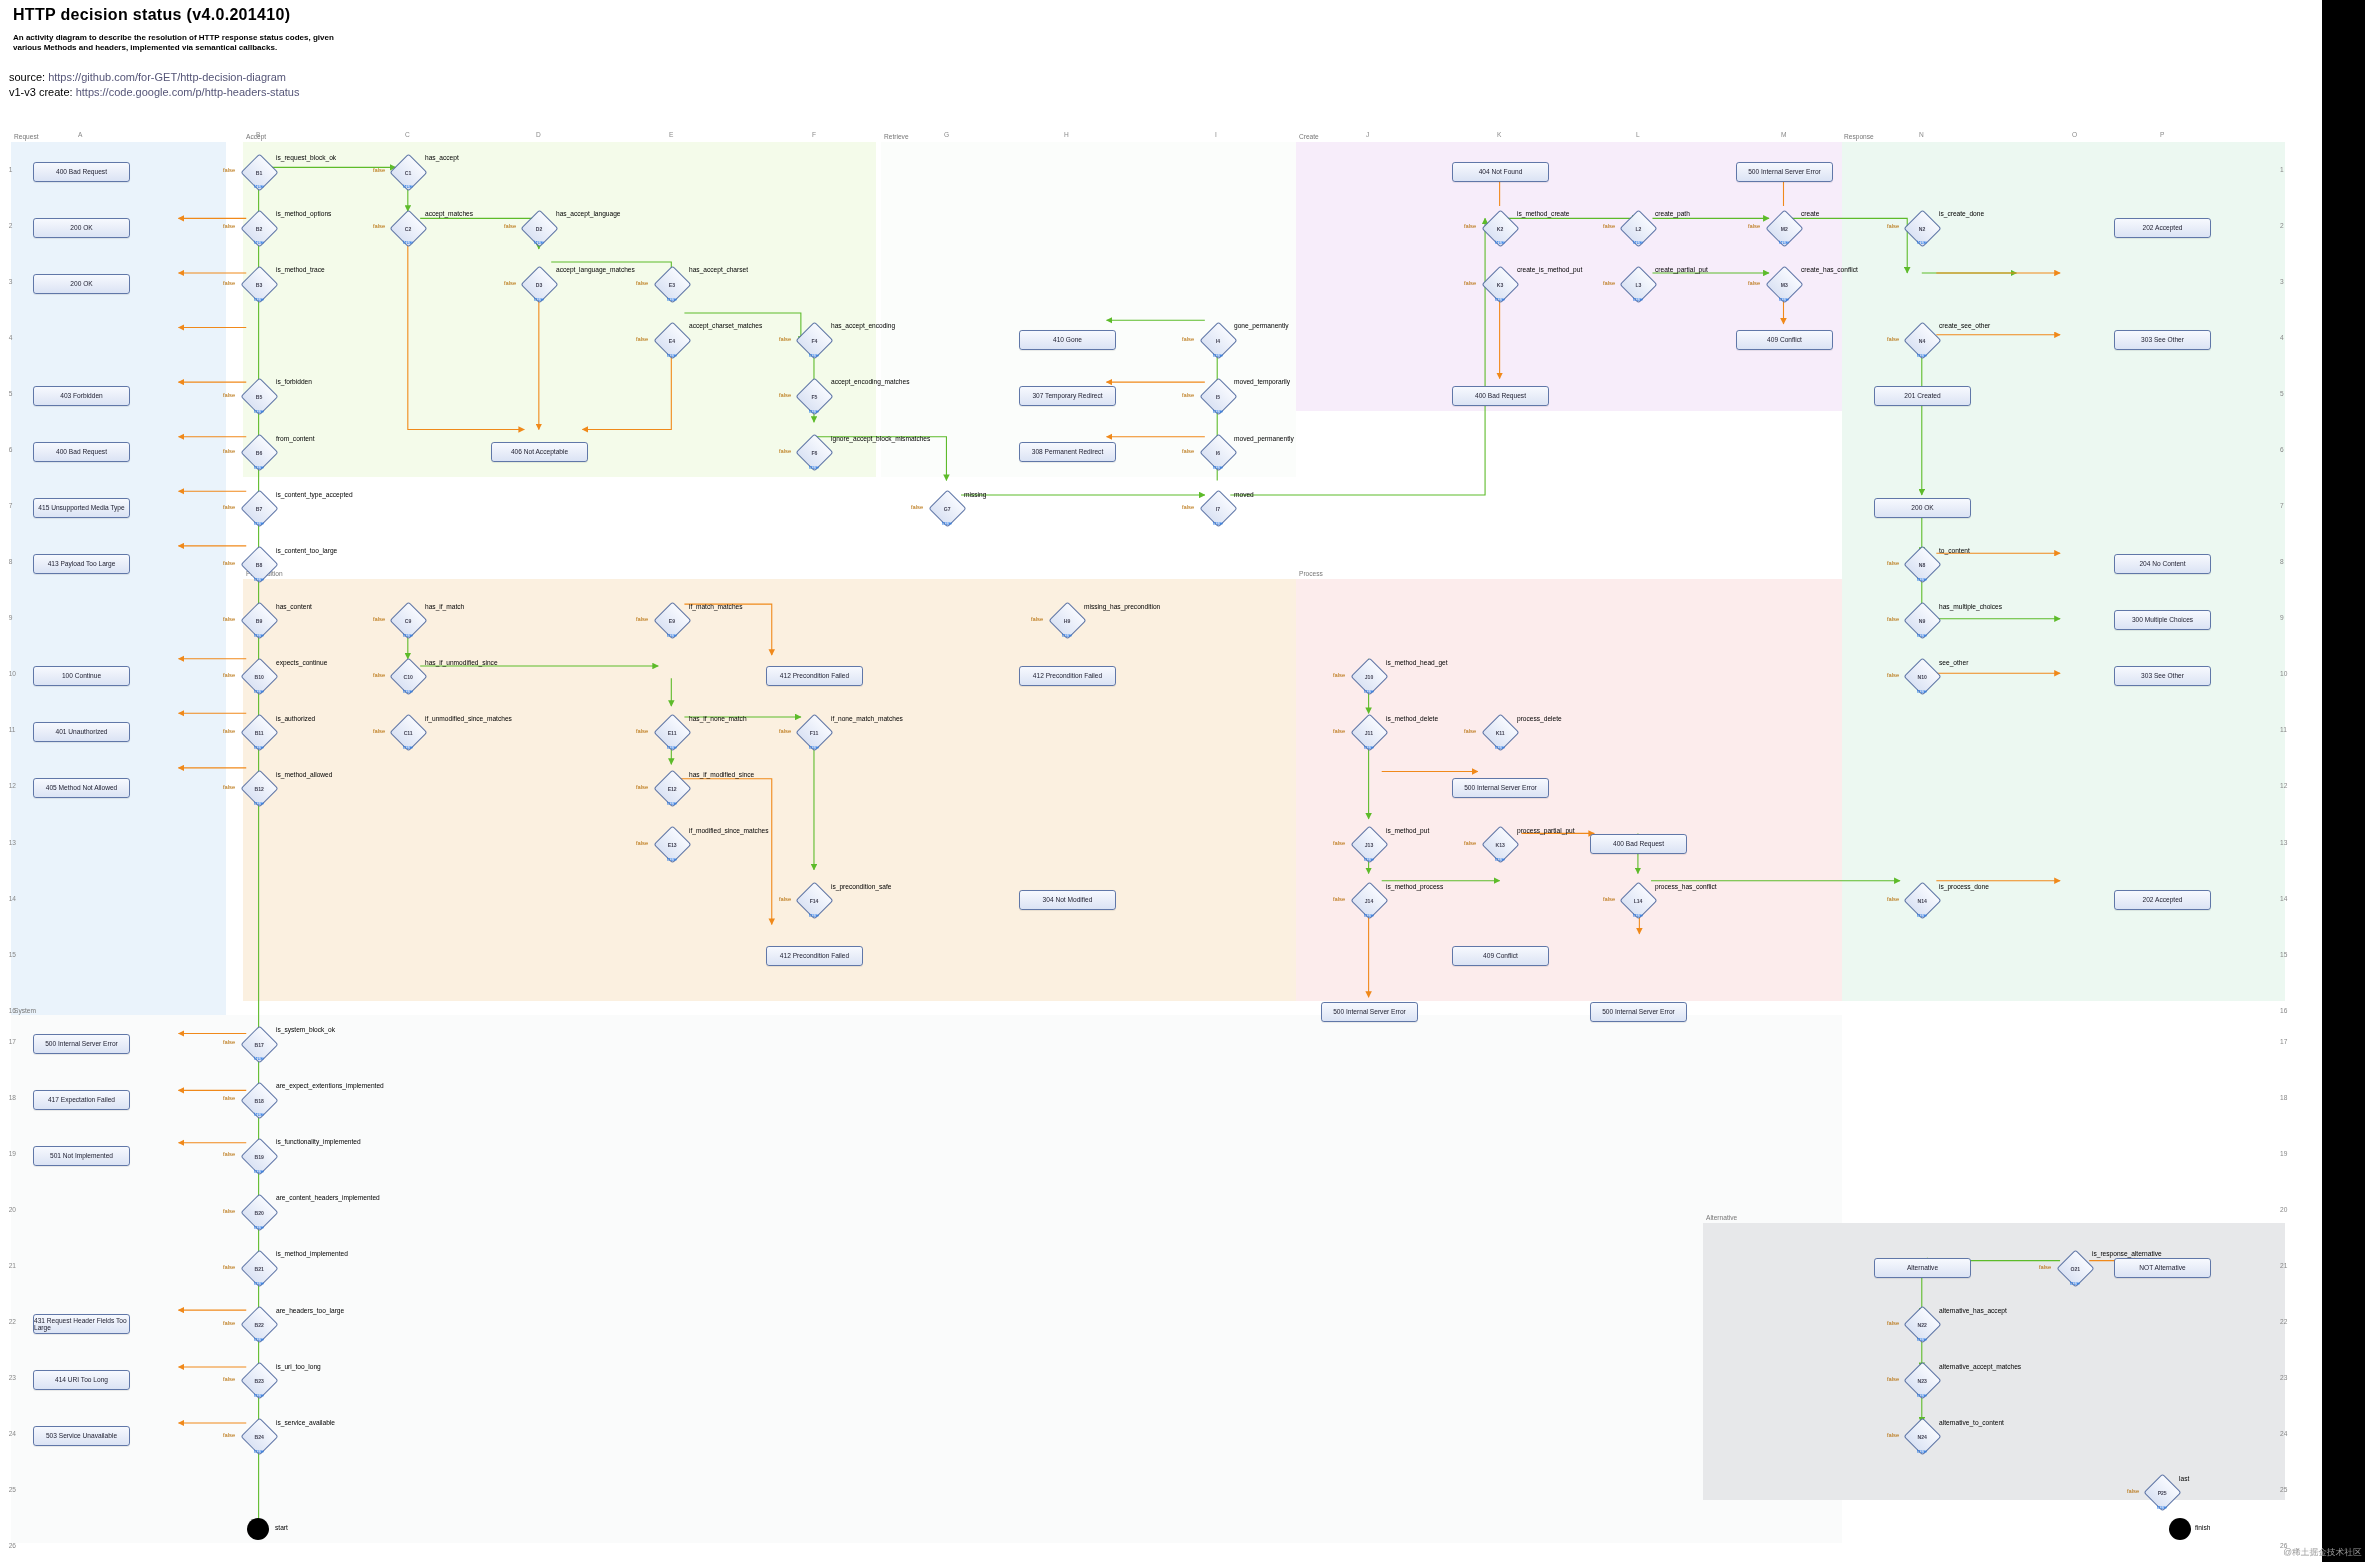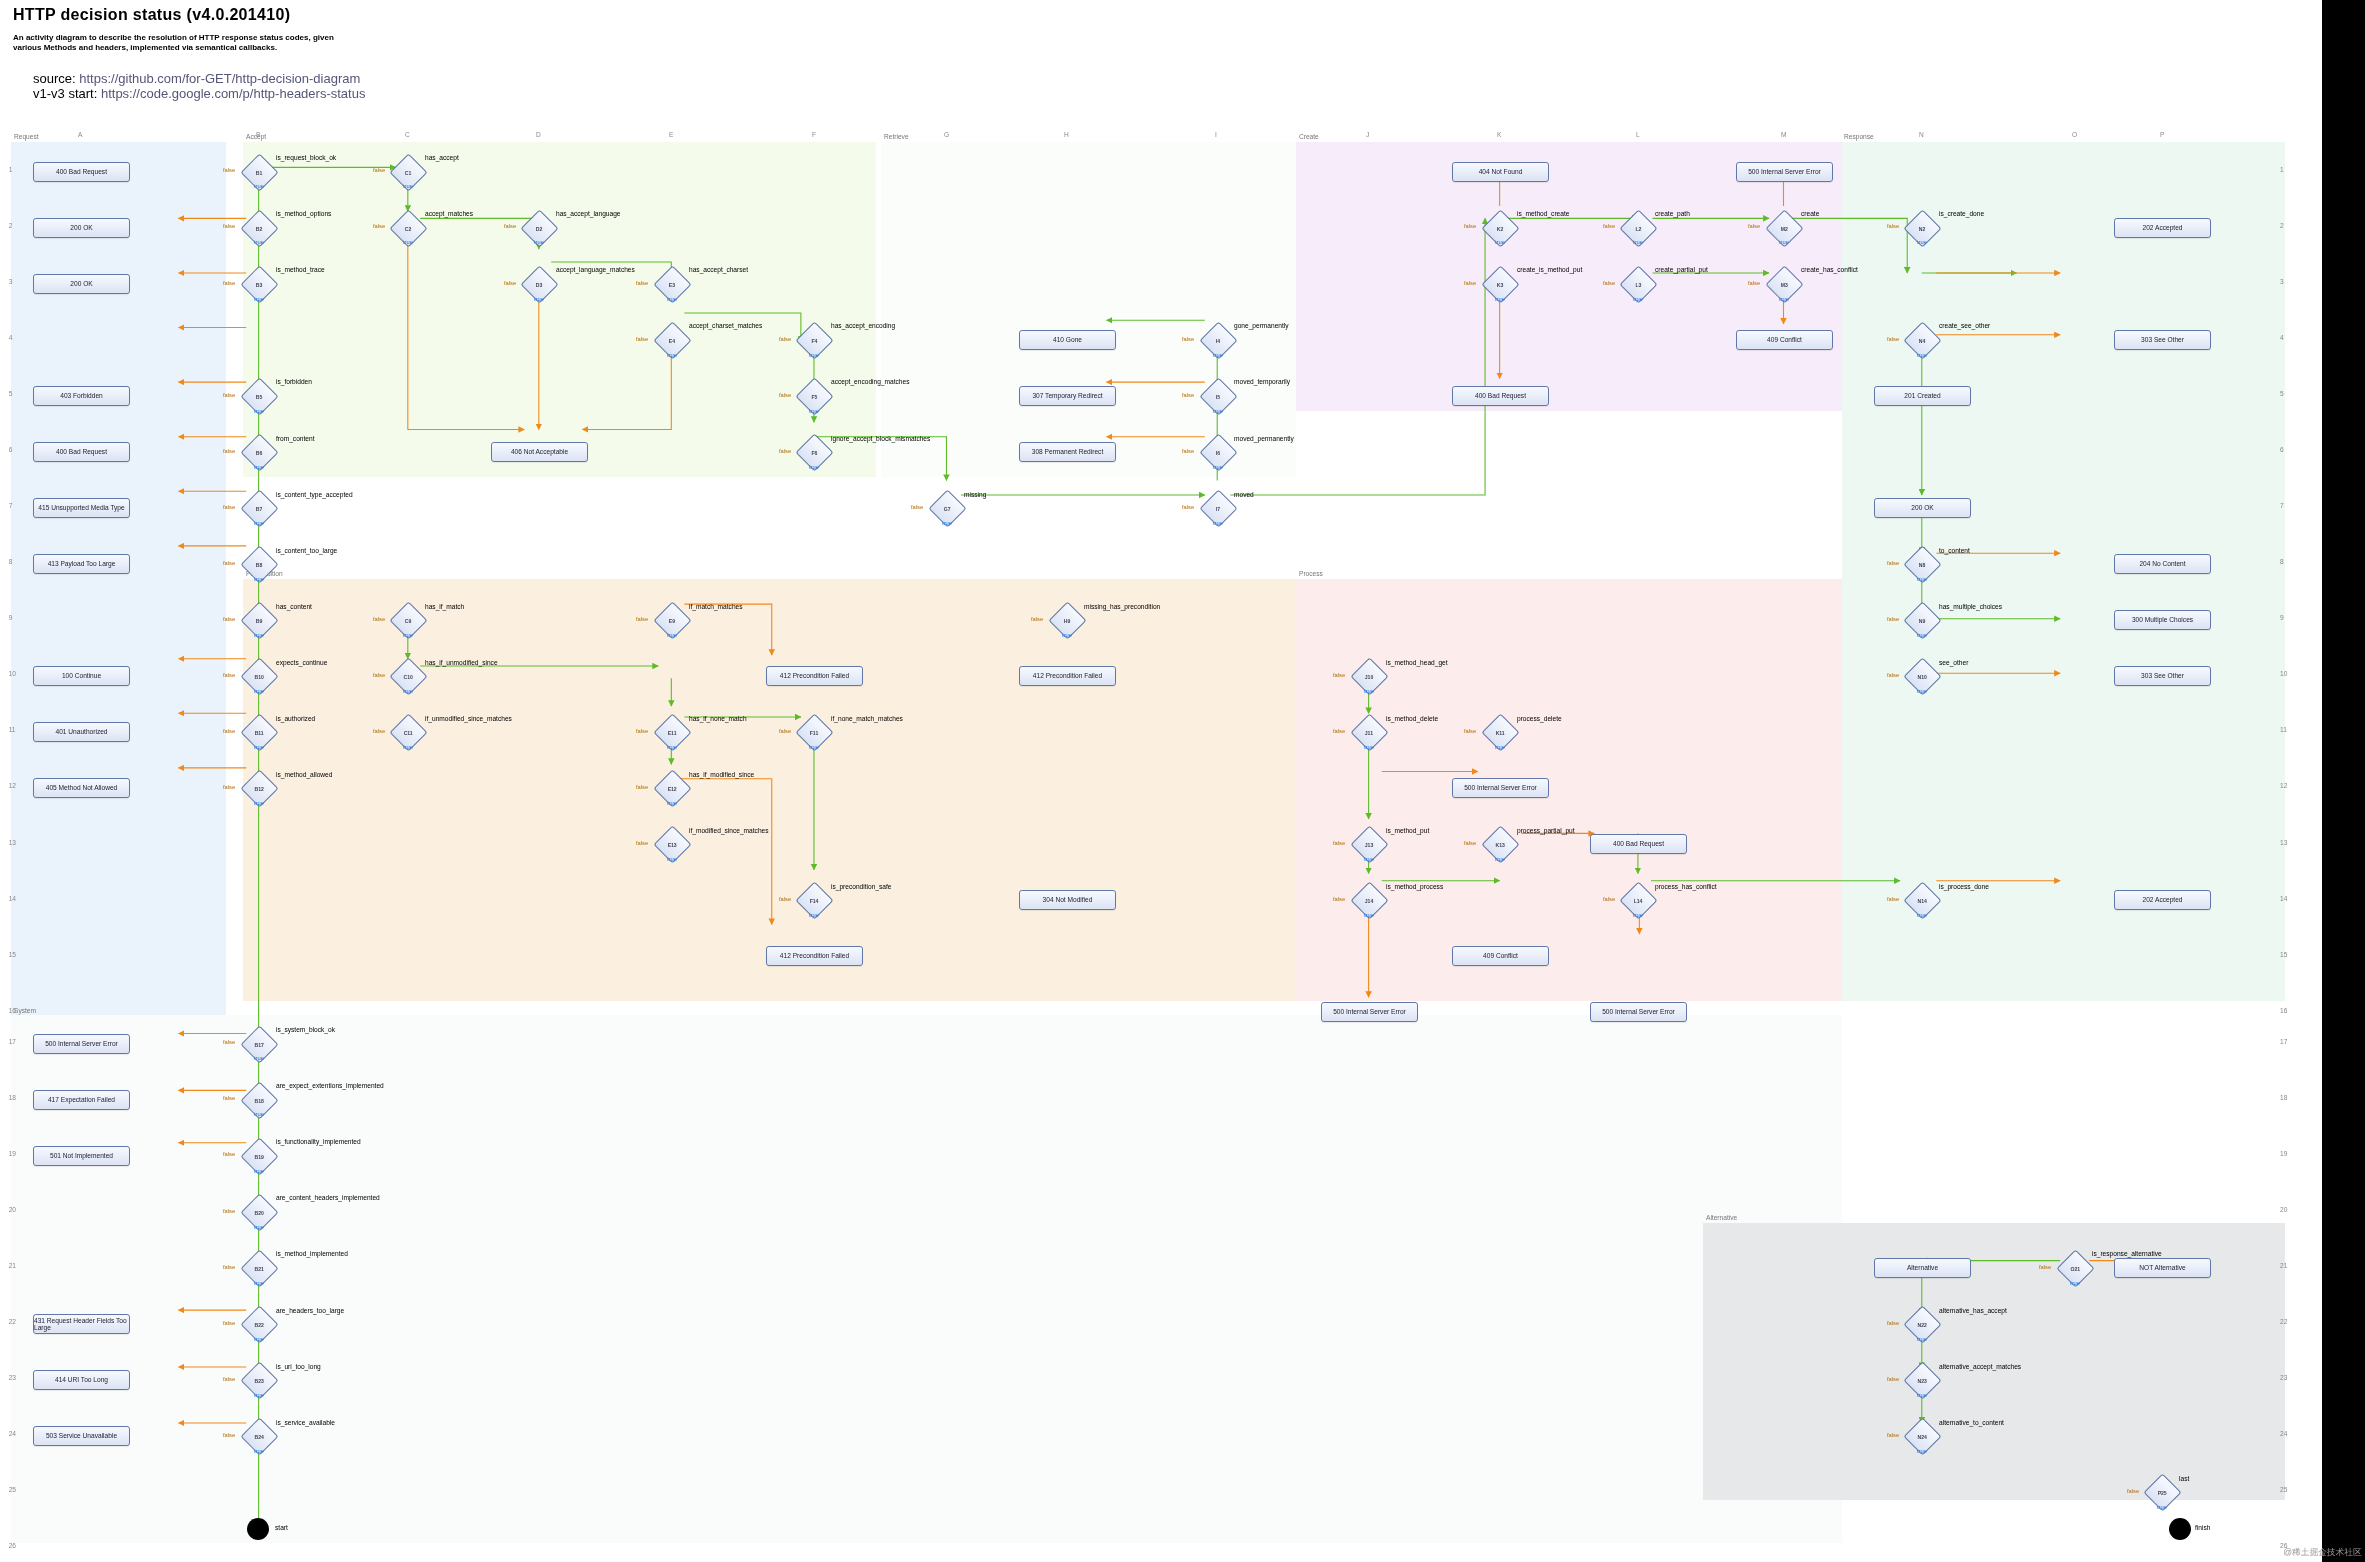--- a/index.html
+++ b/index.html
@@ -1,19 +1,19 @@
 <!DOCTYPE html>
 <html><head>
 <meta charset="utf-8">
 <style>
 html,body{margin:0;padding:0;font-family:Arial,Helvetica,sans-serif;font-size:7.3px;background:#fff}
 .page{position:relative;width:2366px;height:1562px;background:#fff}
 .title{position:absolute;left:13px;top:5.8px;font-weight:700;font-size:16px;letter-spacing:.02em}
 .desc{position:absolute;left:13px;top:33px;font-weight:700;font-size:8px;line-height:9.5px;max-width:335px}
-.meta{position:absolute;left:33px;font-size:13px;color:#000}
+.meta{position:absolute;left:9px;font-size:11px;color:#000}
 .region{position:absolute}
 .reg-label{position:absolute;font-size:6.6px;color:#777}
 .col-label,.row-label{position:absolute;font-size:6.6px;color:#888}
 
 .sb{position:absolute;width:95px;height:17.5px;border:0.7px solid #6077a8;border-radius:2.9px;background:linear-gradient(#f7f9fe,#dbe3f4);display:flex;align-items:center;justify-content:center;font-size:6.6px;color:#223;box-shadow:0 0.7px 0.7px rgba(0,0,0,.08)}
 
 .dd{position:absolute;width:25px;height:25px;transform:rotate(45deg);border:0.7px solid #6077a8;border-radius:2.9px;background:linear-gradient(#f7f9fe,#dbe3f4);display:flex;align-items:center;justify-content:center}
 .dd span{transform:rotate(-45deg);font-size:5.1px;color:#445;font-weight:700}
 .lab{position:absolute;font-size:6.6px;white-space:nowrap}
 .edge-lab{position:absolute;font-size:5.8px;color:#b56b00}
@@ -24,21 +24,21 @@
 .sidebar{position:absolute;right:0;top:0;width:44px;height:1562px;background:#000}
 </style>
 </head>
 <body>
 
 <div class="page">
   <div class="sidebar"></div>
   <div class="title">HTTP decision status (v4.0.201410)</div>
   <div class="desc">An activity diagram to describe the resolution of HTTP response status codes, given various Methods and headers, implemented via semantical callbacks.</div>
   <div class="meta" style="top:71px"><span>source:</span> <span style="color:#557">https://github.com/for-GET/http-decision-diagram</span></div>
-  <div class="meta" style="top:86px"><span>v1-v3 start:</span> <span style="color:#557">https://code.google.com/p/http-headers-status</span></div>
+  <div class="meta" style="top:86px"><span>v1-v3 create:</span> <span style="color:#557">https://code.google.com/p/http-headers-status</span></div>
 
   <div id="regions">
       <div class="region" style="left: 11px; top: 142px; width: 215px; height: 873px; background: rgb(234, 243, 251);"></div>
       <div class="reg-label" style="left: 14px; top: 133px;">Request</div>
       <div class="region" style="left: 243px; top: 142px; width: 633px; height: 335px; background: rgb(244, 251, 234);"></div>
       <div class="reg-label" style="left: 246px; top: 133px;">Accept</div>
       <div class="region" style="left: 881px; top: 142px; width: 415px; height: 335px; background: rgb(251, 253, 251);"></div>
       <div class="reg-label" style="left: 884px; top: 133px;">Retrieve</div>
       <div class="region" style="left: 1296px; top: 142px; width: 546px; height: 269px; background: rgb(247, 237, 250);"></div>
       <div class="reg-label" style="left: 1299px; top: 133px;">Create</div>

